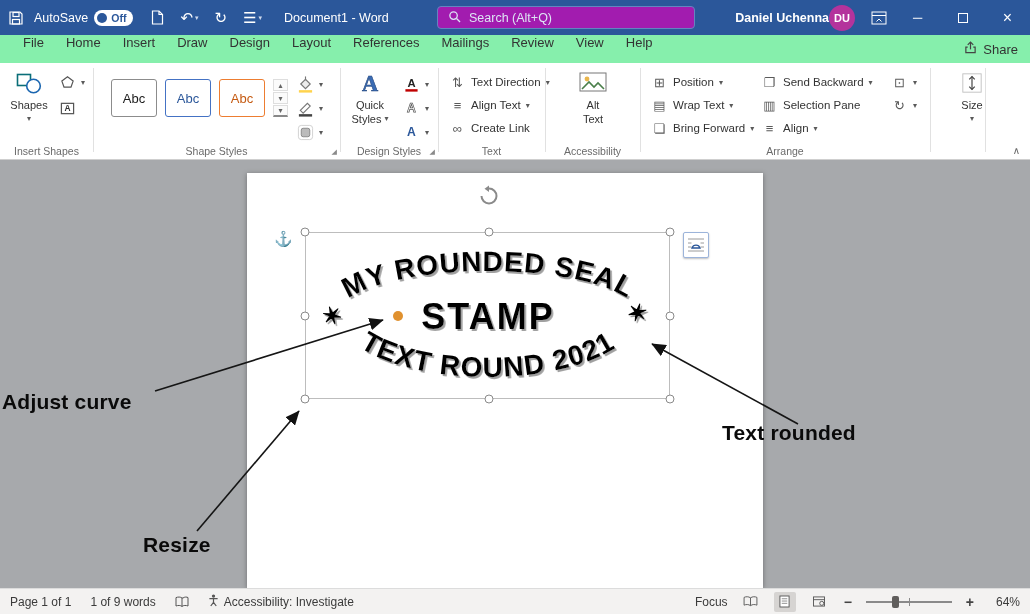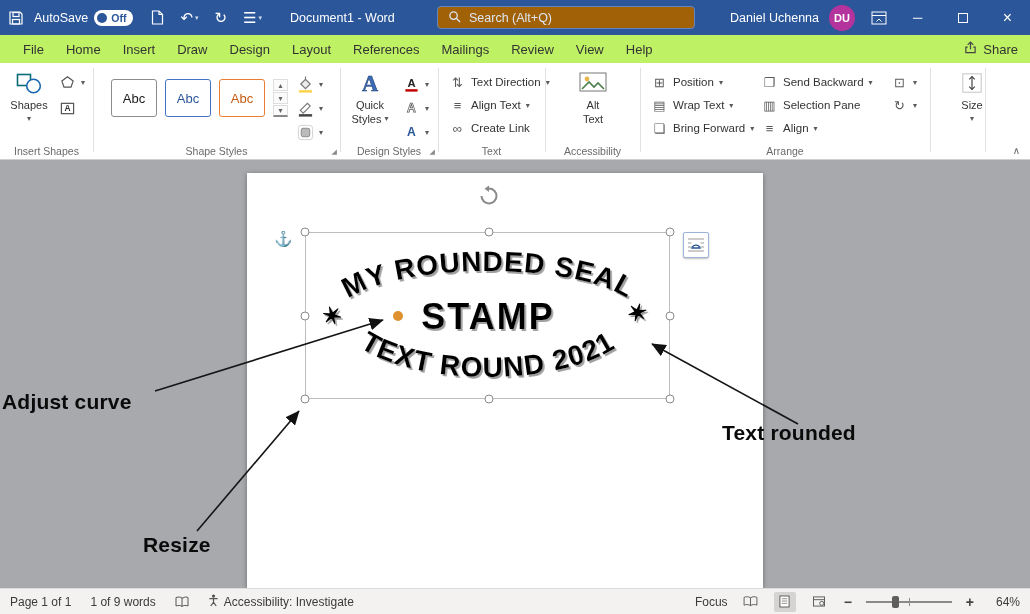--- a/index.html
+++ b/index.html
@@ -10,33 +10,33 @@
   
   .titlebar { position:absolute; left:0; top:0; width:1030px; height:35px; background:#2b579a; color:#fff;
               display:flex; align-items:center; font-size:12.5px; }
   .tb-icon { display:flex; align-items:center; justify-content:center; padding:0 8px; height:100%; cursor:pointer; font-size:14px; }
   .tb-glyph { font-size:15px; line-height:1; }
   .chev-sm { font-size:7px; margin-left:2px; color:#cfd9ec; }
   .tb-text { margin:0 6px 0 2px; }
   .pill { display:flex; align-items:center; gap:4px; background:#fff; border-radius:9px; height:16px; padding:0 7px 0 3px; cursor:pointer; margin-right:10px; }
   .pill-dot { width:10px; height:10px; border-radius:50%; background:#2b579a; }
   .pill-text { color:#2b579a; font-size:10.5px; font-weight:bold; }
-  .tb-title { margin-left:20px; white-space:nowrap; }
-  .search { position:absolute; left:437px; top:6px; width:258px; height:23px; background:#a16207; border:1px solid #6484c0;
+  .tb-title { margin-left:14px; white-space:nowrap; }
+  .search { position:absolute; left:437px; top:6px; width:258px; height:23px; background:#a21caf; border:1px solid #6484c0;
             border-radius:4px; display:flex; align-items:center; gap:8px; padding:0 10px; cursor:text; }
   .search-ph { color:#dde5f4; font-size:12.5px; }
   .tb-right { margin-left:auto; display:flex; align-items:center; height:100%; }
-  .tb-user { margin-right:10px; white-space:nowrap; cursor:pointer; }
+  .tb-user { white-space:nowrap; cursor:pointer;font-weight:bold; }
   .avatar { width:26px; height:26px; border-radius:50%; background:#b4339c; color:#fff; font-size:11px; font-weight:bold;
             display:flex; align-items:center; justify-content:center; cursor:pointer; margin-right:8px; }
   .wc { width:45px; height:35px; display:flex; align-items:center; justify-content:center; cursor:pointer; font-size:13px; }
   .maxbox { width:10px; height:10px; border:1.2px solid #fff; display:inline-block; }
 
   
-  .menubar { position:absolute; left:0; top:35px; width:1030px; height:28px; background:#bef264; display:flex; align-items:center; padding-left:12px; font-size:13px; color:#333; }
+  .menubar { position:absolute; left:0; top:35px; width:1030px; height:28px; background:#86efac; display:flex; align-items:flex-start; padding-left:12px; font-size:13px; color:#333; }
   .mtab { display:flex; align-items:center; padding:0 11px; cursor:pointer; white-space:nowrap; }
   .mtab.active { color:#2b579a; font-weight:bold; border-bottom:2.5px solid #2b579a; }
   .share { position:absolute; right:12px; top:0; height:28px; display:flex; align-items:center; gap:6px; cursor:pointer; color:#333; }
 
   
   .ribbon { position:absolute; left:0; top:63px; width:1030px; height:97px; background:#fff; border-bottom:1px solid #cfcfcf; }
   .rgroup { position:absolute; top:0; height:96px; }
   .glabel { position:absolute; bottom:2px; left:0; right:0; text-align:center; font-size:10.5px; color:#6a6a6a; white-space:nowrap; }
   .rdiv { position:absolute; top:5px; height:84px; width:1px; background:#e1e1e1; }
   .rrow { position:absolute; display:flex; align-items:center; gap:5px; font-size:11.5px; color:#333; white-space:nowrap; cursor:pointer; height:20px; padding:0 3px; border-radius:2px; }

